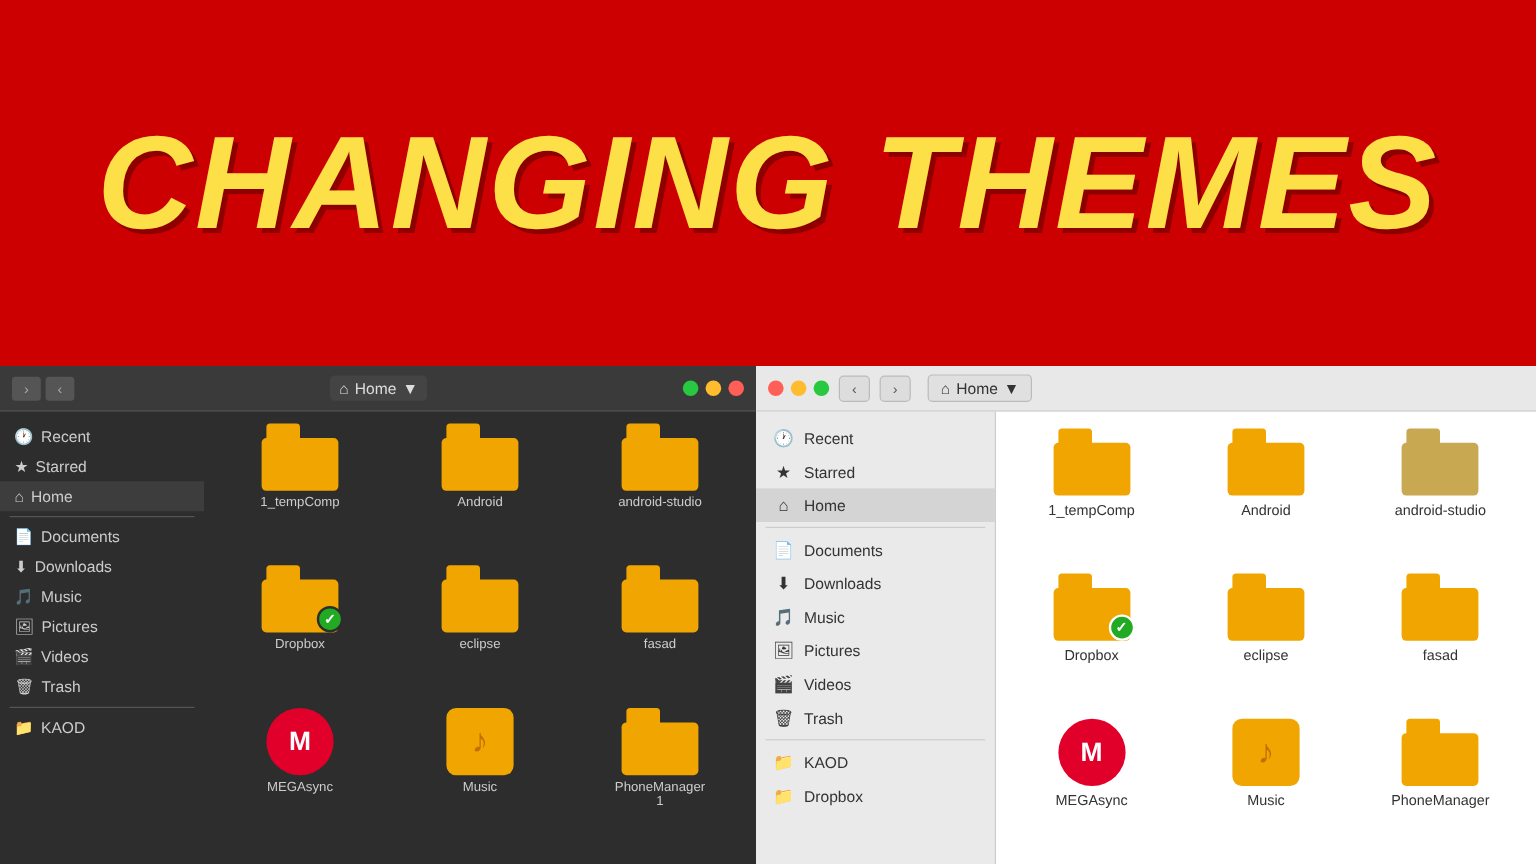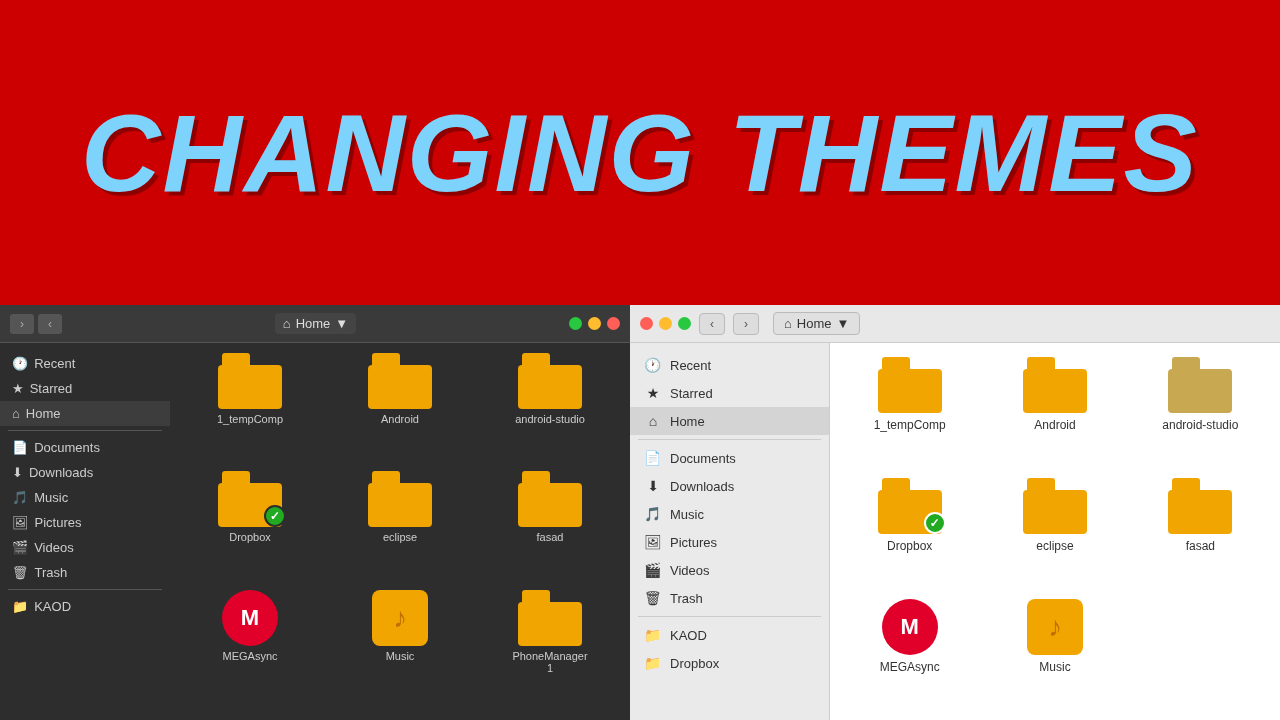--- a/index.html
+++ b/index.html
@@ -14,21 +14,21 @@
     
     .banner {
       background: #cc0000;
       width: 100%;
       height: 305px;
       display: flex;
       align-items: center;
       justify-content: center;
     }
     .banner-title {
-      color: #7dd3fc;
+      color: #fde047;
       font-size: 110px;
       font-weight: 900;
       text-align: center;
       line-height: 1;
       text-shadow: 4px 4px 0px rgba(0,0,0,0.3);
       font-style: italic;
       letter-spacing: 2px;
     }
 
     
@@ -570,16 +570,23 @@
         </div>
 
         <div class="folder-item-light">
           <div class="mega-icon-dark" style="width:56px;height:56px">M</div>
           <span class="folder-name-light">MEGAsync</span>
         </div>
         <div class="folder-item-light">
           <div class="music-icon-dark" style="width:56px;height:56px">♪</div>
           <span class="folder-name-light">Music</span>
         </div>
+        <div class="folder-item-light">
+          <div class="folder-icon">
+              <div class="folder-tab" style="background:#f0a500"></div>
+              <div class="folder-body" style="background:#f0a500"></div>
+            </div>
+          <span class="folder-name-light">PhoneManager</span>
+        </div>
       </div>
     </div>
   </div>
 </div>
 
 </body></html>

